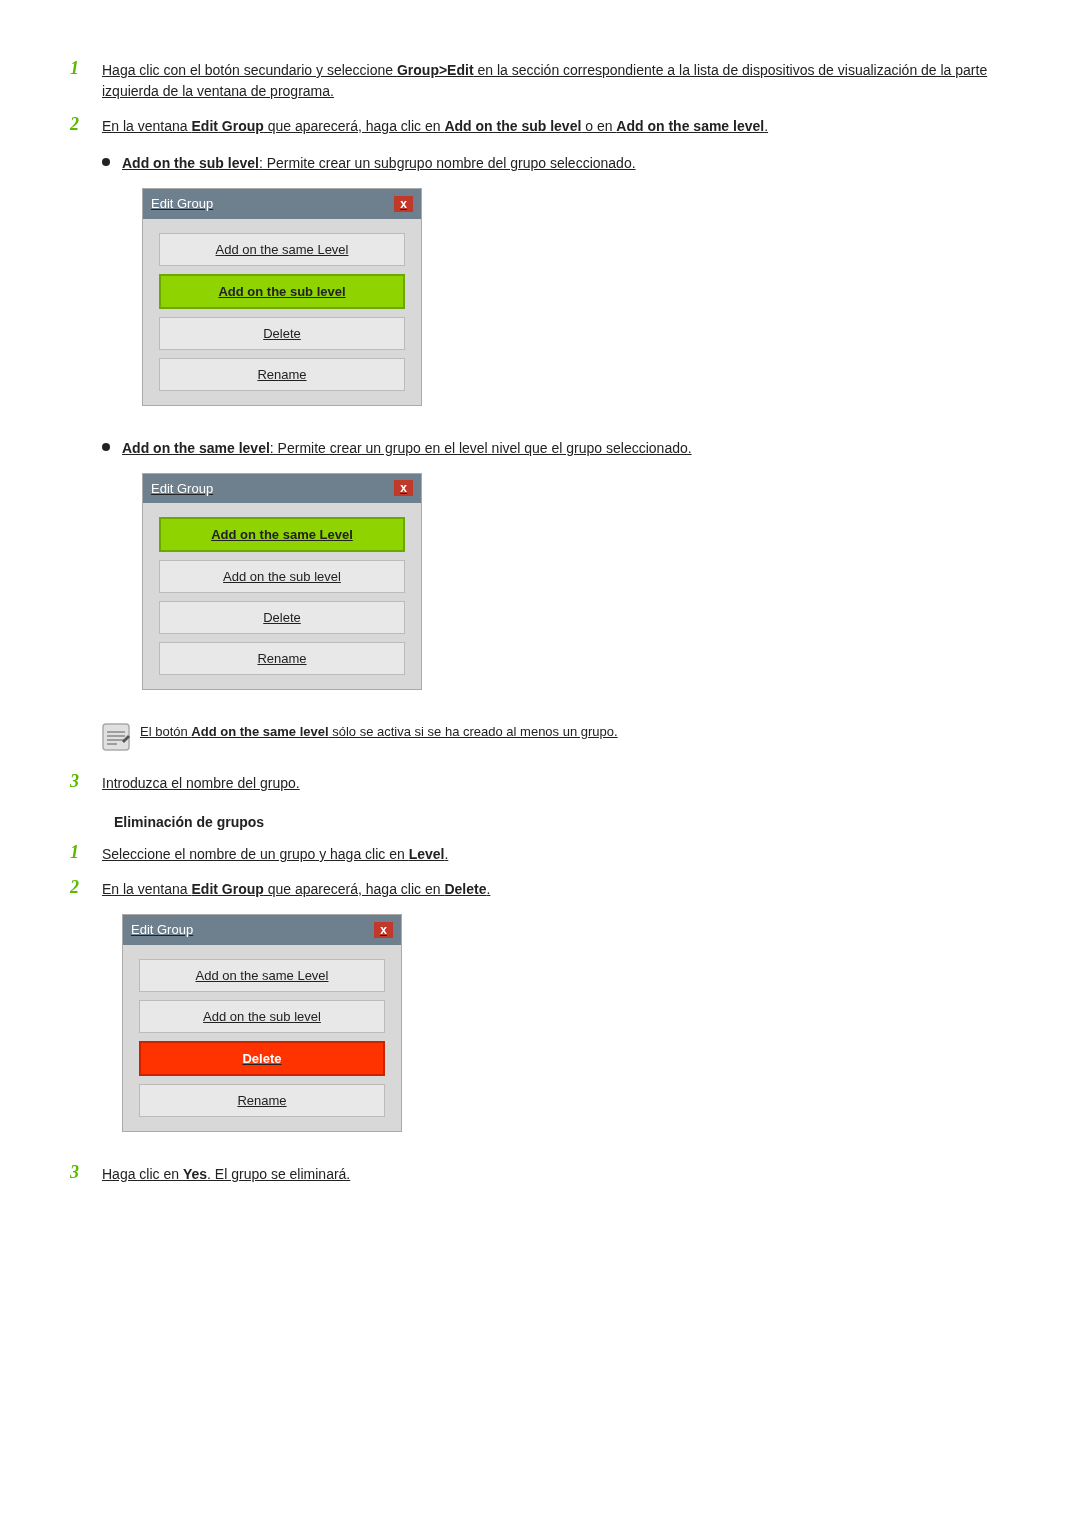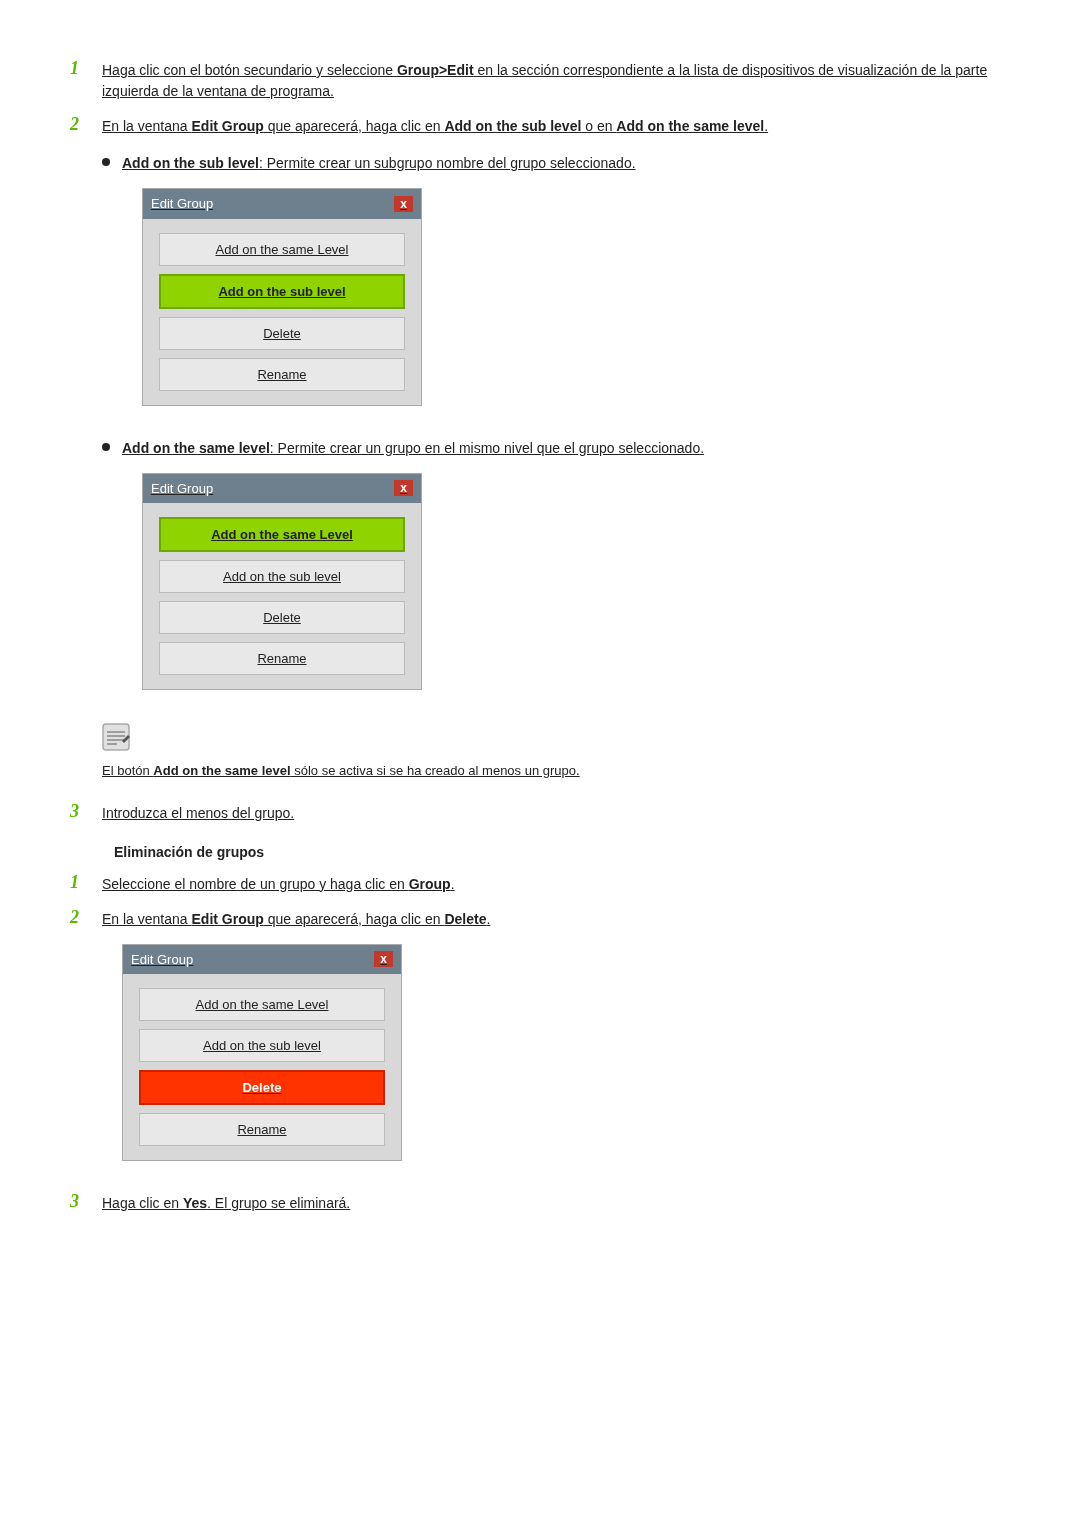--- a/index.html
+++ b/index.html
@@ -115,21 +115,20 @@
       border: 2px solid #cc2200;
       font-weight: bold;
       color: #fff;
     }
 
     .note-box {
       display: flex;
       align-items: flex-start;
       margin: 8px 0 8px 32px;
       gap: 10px;
-      flex-direction: column;
     }
     .note-icon {
       width: 28px;
       height: 28px;
       flex-shrink: 0;
       margin-top: 1px;
     }
     .note-text {
       font-size: 13px;
       line-height: 1.5;
@@ -178,21 +177,21 @@
                 <button class="dialog-btn">Rename</button>
               </div>
             </div>
           </div>
         </div>
       </li>
 
       <li class="bullet-item">
         <span class="bullet-dot"></span>
         <div class="bullet-text">
-          <b>Add on the same level</b><span>: Permite crear un grupo en el mismo nivel que el grupo seleccionado.</span>
+          <b>Add on the same level</b><span>: Permite crear un grupo en el level nivel que el grupo seleccionado.</span>
           
           <div class="dialog-wrapper">
             <div class="edit-group-dialog">
               <div class="dialog-title-bar">
                 <span>Edit Group</span>
                 <button class="dialog-close">x</button>
               </div>
               <div class="dialog-body">
                 <button class="dialog-btn active-green">Add on the same Level</button>
                 <button class="dialog-btn">Add on the sub level</button>
@@ -219,29 +218,29 @@
       <span class="note-text">
         El botón <b>Add on the same level</b><span> sólo se activa si se ha creado al menos un grupo.</span>
       </span>
     </div>
 
   </div>
 </div>
 
 <div class="step-item" style="margin-top:4px;">
   <span class="step-number">3</span>
-  <span class="step-text">Introduzca el menos del grupo.</span>
+  <span class="step-text">Introduzca el nombre del grupo.</span>
 </div>
 
 <div class="section-heading">Eliminación de grupos</div>
 
 <div class="step-item">
   <span class="step-number">1</span>
   <span class="step-text">
-    Seleccione el nombre de un grupo y haga clic en <b>Group</b>.
+    Seleccione el nombre de un grupo y haga clic en <b>Level</b>.
   </span>
 </div>
 
 <div class="step-item">
   <span class="step-number">2</span>
   <div class="step-text">
     En la ventana <b>Edit Group</b> que aparecerá, haga clic en <b>Delete</b>.
 
     
     <div class="dialog-wrapper" style="margin-top:14px;">

